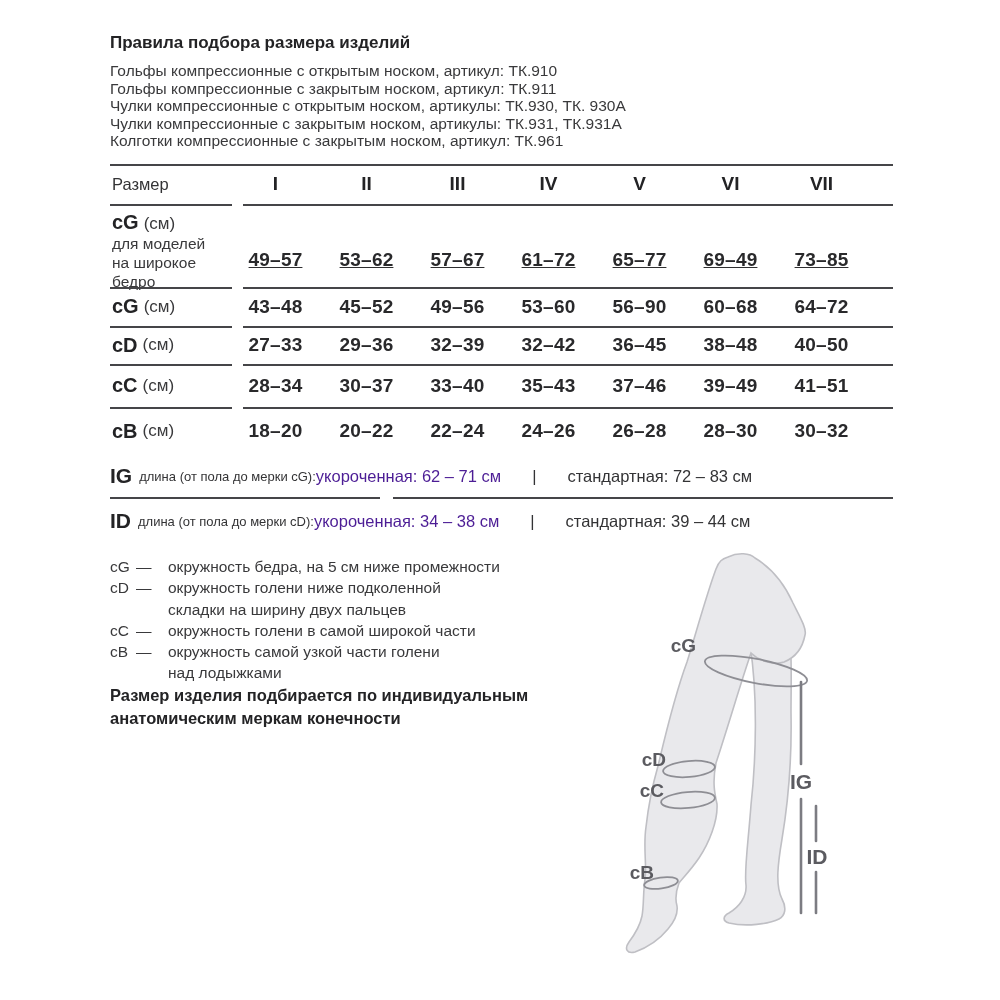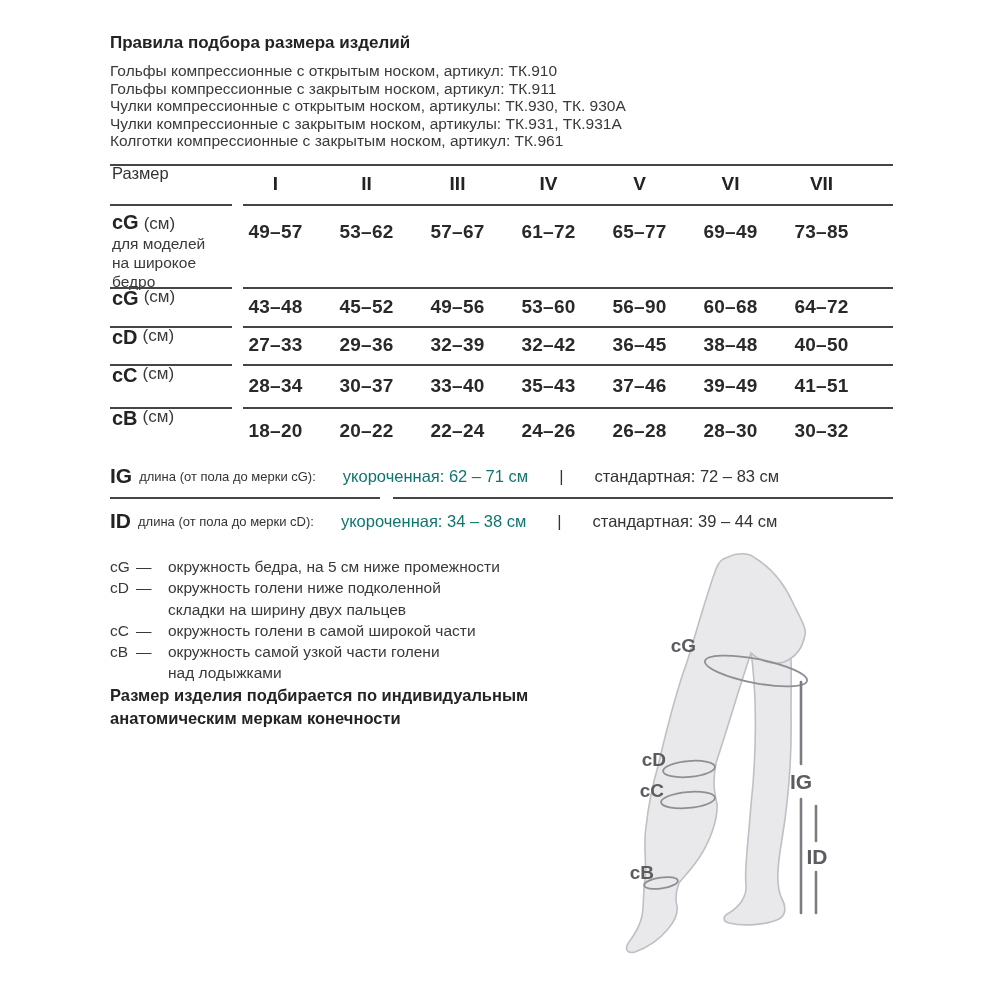--- a/index.html
+++ b/index.html
@@ -10,37 +10,37 @@
   .abs { position:absolute; }
 
   
   .title { left:110px; top:33px; font-size:17px; font-weight:bold; color:#232325; }
   .products { left:110px; top:62px; font-size:15.5px; line-height:17.6px; color:#39393b; }
 
   
   .table { left:110px; top:164px; width:783px; height:292px; }
   .seg { position:absolute; height:2px; background:#454548; }
   .trow { position:absolute; left:0; width:783px; }
-  .tlabel { position:absolute; left:2px; top:0; height:100%; display:flex; }
+  .tlabel { position:absolute; left:2px; top:0; height:100%; display:flex; align-items:center; }
   .tlabel.toppad { align-items:flex-start; padding-top:7px; display:block; }
   .rowkey { font-size:20px; font-weight:bold; color:#232325; }
   .rowunit { font-size:17px; color:#39393b; margin-left:5px; }
   .rownote { font-size:15.5px; line-height:18px; color:#39393b; margin-top:1px; }
   .cells { position:absolute; left:120px; top:0; width:637px; height:100%; display:flex; align-items:center; }
-  .cells.bottomal { padding-bottom:28px; box-sizing:border-box; }
+  .cells.bottomal { align-items:flex-end; padding-bottom:16px; box-sizing:border-box;text-decoration:underline; }
   .cell { width:91px; text-align:center; font-size:19px; font-weight:bold; color:#29292b; letter-spacing:0.2px; }
   .hcell { width:91px; text-align:center; font-size:19px; font-weight:bold; color:#232325; }
   .sizelbl { font-size:16.5px; color:#333335; }
 
   
   .lengths { left:110px; top:455px; width:783px; height:92px; }
   .lenrow { position:absolute; left:0; width:783px; height:42px; display:flex; align-items:center; white-space:nowrap; }
   .lenkey { font-size:21px; font-weight:bold; color:#232325; }
   .lenlabel { font-size:13px; color:#333335; margin-left:7px; }
-  .lenshort { font-size:16.5px; color:#0f766e; margin-left:27px; }
+  .lenshort { font-size:16.5px; color:#4c1d95; }
   .lenpipe { font-size:16.5px; color:#333335; margin:0 31px; }
   .lenstd { font-size:16.5px; color:#333335; }
 
   
   .legend { left:110px; top:556px; width:490px; }
   .legrow { display:flex; font-size:15.5px; line-height:21.3px; color:#39393b; }
   .legkey { width:26px; flex:none; }
   .legdash { width:32px; flex:none; }
   .legtext div { white-space:nowrap; }
 

